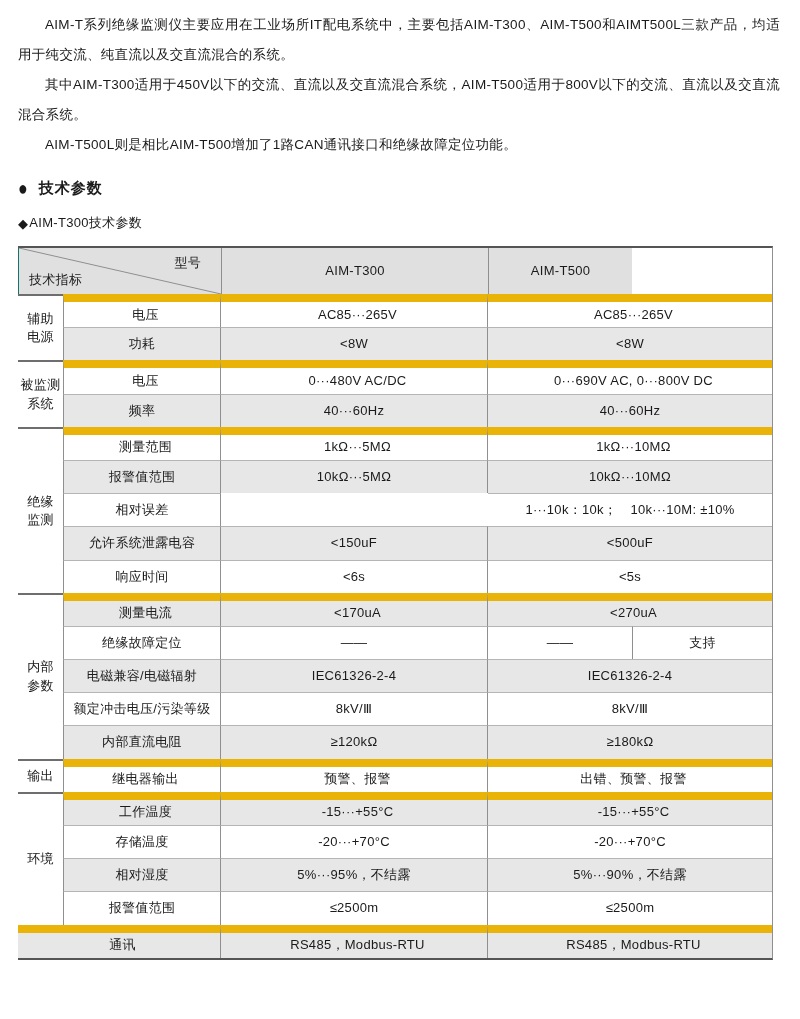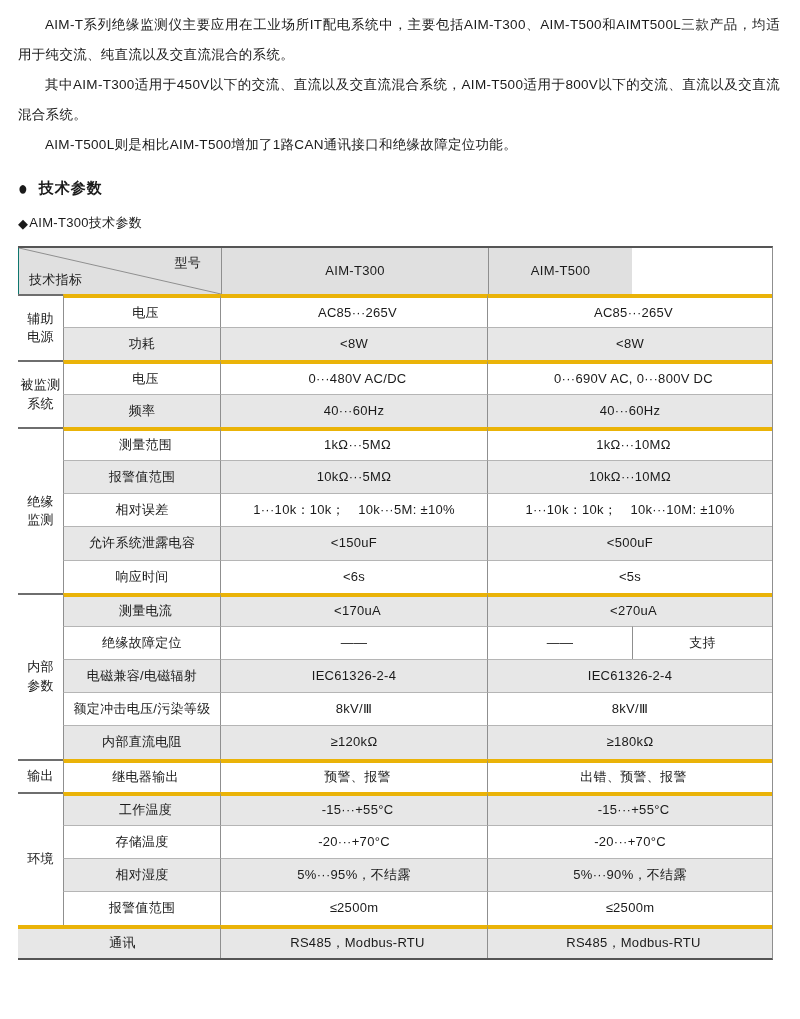--- a/index.html
+++ b/index.html
@@ -25,21 +25,21 @@
     border-right:1px solid #8f8f8f;
     font-size:13px; letter-spacing:0.3px;
   }
   .cell {
     display:flex; align-items:center; justify-content:center; text-align:center;
     white-space:pre-line; line-height:1.4; background:#fff;
     border-top:1px solid #b5b5b5; min-width:0; padding:0 2px;
   }
   .head { background:#e0e0e0; border-top:none; }
   .gray { background:#e7e7e7; }
-  .dark { border-top:4px solid #eab308;padding-left:9px; }
+  .dark { border-top:8px solid #eab308;padding-left:9px; }
   .lab  { border-left:1px solid #8f8f8f; border-right:1px solid #8f8f8f; }
   .v1   { border-right:1px solid #8f8f8f; }
   .bl   { border-left:1px solid #8f8f8f; }
   .grp  { border-top:2px solid #6e6e6e; background:#fff; }
   .flabel { border-right:1px solid #8f8f8f; }
   .corner { position:relative; border-left:1px solid #0f766e; }
   .corner svg { position:absolute; left:0; top:0; width:100%; height:100%; }
   .corner .ct { position:absolute; top:6px; right:20px; }
   .corner .cb { position:absolute; bottom:5px; left:10px; }
 </style>
@@ -100,21 +100,20 @@
     <div class="cell v1 gray" style="grid-area:5/3">40···60Hz</div>
     <div class="cell gray" style="grid-area:5/4/6/6">40···60Hz</div>
 
     <div class="cell lab dark" style="grid-area:6/2">测量范围</div>
     <div class="cell v1 dark" style="grid-area:6/3">1kΩ···5MΩ</div>
     <div class="cell dark" style="grid-area:6/4/7/6">1kΩ···10MΩ</div>
     <div class="cell lab gray" style="grid-area:7/2">报警值范围</div>
     <div class="cell v1 gray" style="grid-area:7/3">10kΩ···5MΩ</div>
     <div class="cell gray" style="grid-area:7/4/8/6">10kΩ···10MΩ</div>
     <div class="cell lab" style="grid-area:8/2">相对误差</div>
-    <div class="cell v1" style="grid-area:8/3">1···10k：10k；　10k···5M: ±10%</div>
     <div class="cell" style="grid-area:8/4/9/6">1···10k：10k；　10k···10M: ±10%</div>
     <div class="cell lab gray" style="grid-area:9/2">允许系统泄露电容</div>
     <div class="cell v1 gray" style="grid-area:9/3">&lt;150uF</div>
     <div class="cell gray" style="grid-area:9/4/10/6">&lt;500uF</div>
     <div class="cell lab" style="grid-area:10/2">响应时间</div>
     <div class="cell v1" style="grid-area:10/3">&lt;6s</div>
     <div class="cell" style="grid-area:10/4/11/6">&lt;5s</div>
 
     <div class="cell lab gray dark" style="grid-area:11/2">测量电流</div>
     <div class="cell v1 gray dark" style="grid-area:11/3">&lt;170uA</div>

